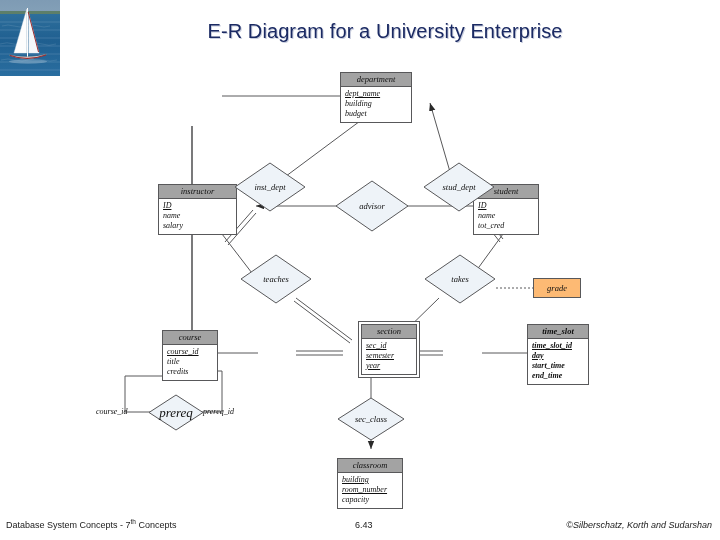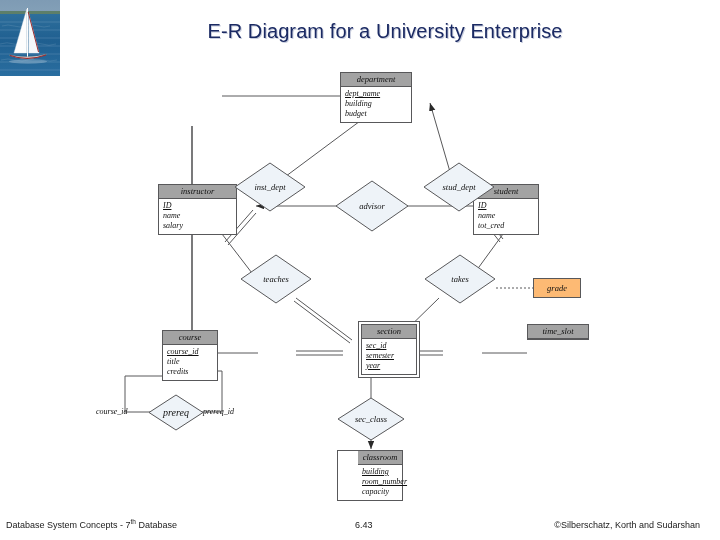--- a/index.html
+++ b/index.html
@@ -150,21 +150,21 @@
   .foot {
     position: absolute;
     bottom: 10px;
     font-family: "Liberation Sans", sans-serif;
     font-size: 9px;
     color: #1a1a1a;
     white-space: nowrap;
   }
   #foot-left  { left: 6px; }
   #foot-mid   { left: 355px; }
-  #foot-right { right: 20px; }
+  #foot-right { right: 8px; font-style: italic; }
   #foot-left sup { font-size: 6.5px; vertical-align: super; }
 </style>
 </head>
 <body>
 
 <div id="slide">
 
   <div id="logo">
     <svg width="60" height="76" viewBox="0 0 60 76" xmlns="http://www.w3.org/2000/svg">
       <defs>
@@ -299,21 +299,21 @@
       <svg width="68" height="44" viewBox="0 0 68 44" xmlns="http://www.w3.org/2000/svg">
         <polygon points="34,1 67,22 34,43 1,22" fill="#eef3f8" stroke="#58585a" stroke-width="1"></polygon>
       </svg>
       <div class="rlabel">sec_class</div>
     </div>
 
     <div class="rel" style="left:148px; top:336px; width:56px; height:37px;">
       <svg width="56" height="37" viewBox="0 0 56 37" xmlns="http://www.w3.org/2000/svg">
         <polygon points="28,1 55,18.5 28,36 1,18.5" fill="#eef3f8" stroke="#58585a" stroke-width="1"></polygon>
       </svg>
-      <div class="rlabel" style="font-size:10px;">prereq</div>
+      <div class="rlabel" style="font-size:13px;">prereq</div>
     </div>
 
     <div class="rolelabel" style="left:96px; top:349px;">course_id</div>
     <div class="rolelabel" style="left:203px; top:349px;">prereq_id</div>
 
     <div class="entity" style="left:340px; top:14px; width:72px;">
       <div class="ehead">department</div>
       <div class="ebody">
         <div class="attr key">dept_name</div>
         <div class="attr">building</div>
@@ -350,36 +350,42 @@
 
     <div class="entity weak" style="left:343px; top:266px; width:56px;margin-left:18px;">
       <div class="ehead">section</div>
       <div class="ebody">
         <div class="attr key">sec_id</div>
         <div class="attr key">semester</div>
         <div class="attr key">year</div>
       </div>
     </div>
 
-    <div class="entity" style="left:527px; top:266px; width:62px;">
+    <div class="entity" style="left:527px; top:266px; width:62px;font-weight:bold;">
       <div class="ehead">time_slot</div>
-    </div>
-
-    <div class="entity" style="left:337px; top:392px; width:66px;padding-left:20px;">
+      <div class="ebody">
+        <div class="attr key">time_slot_id</div>
+        <div class="attr key">day</div>
+        <div class="attr">start_time</div>
+        <div class="attr">end_time</div>
+      </div>
+    </div>
+
+    <div class="entity" style="left:337px; top:400px; width:66px;">
       <div class="ehead">classroom</div>
       <div class="ebody">
         <div class="attr key">building</div>
         <div class="attr key">room_number</div>
         <div class="attr">capacity</div>
       </div>
     </div>
 
     <div class="attrbox" style="left:533px; top:220px; width:48px; height:20px;">grade</div>
 
   </div>
 
   <div id="footer">
-    <div class="foot" id="foot-left"><span>Database System Concepts - 7</span><sup>th</sup><span> Database</span></div>
+    <div class="foot" id="foot-left"><span>Database System Concepts - 7</span><sup>th</sup><span> Concepts</span></div>
     <div class="foot" id="foot-mid">6.43</div>
     <div class="foot" id="foot-right">©Silberschatz, Korth and Sudarshan</div>
   </div>
 
 </div>
 
 </body></html>

